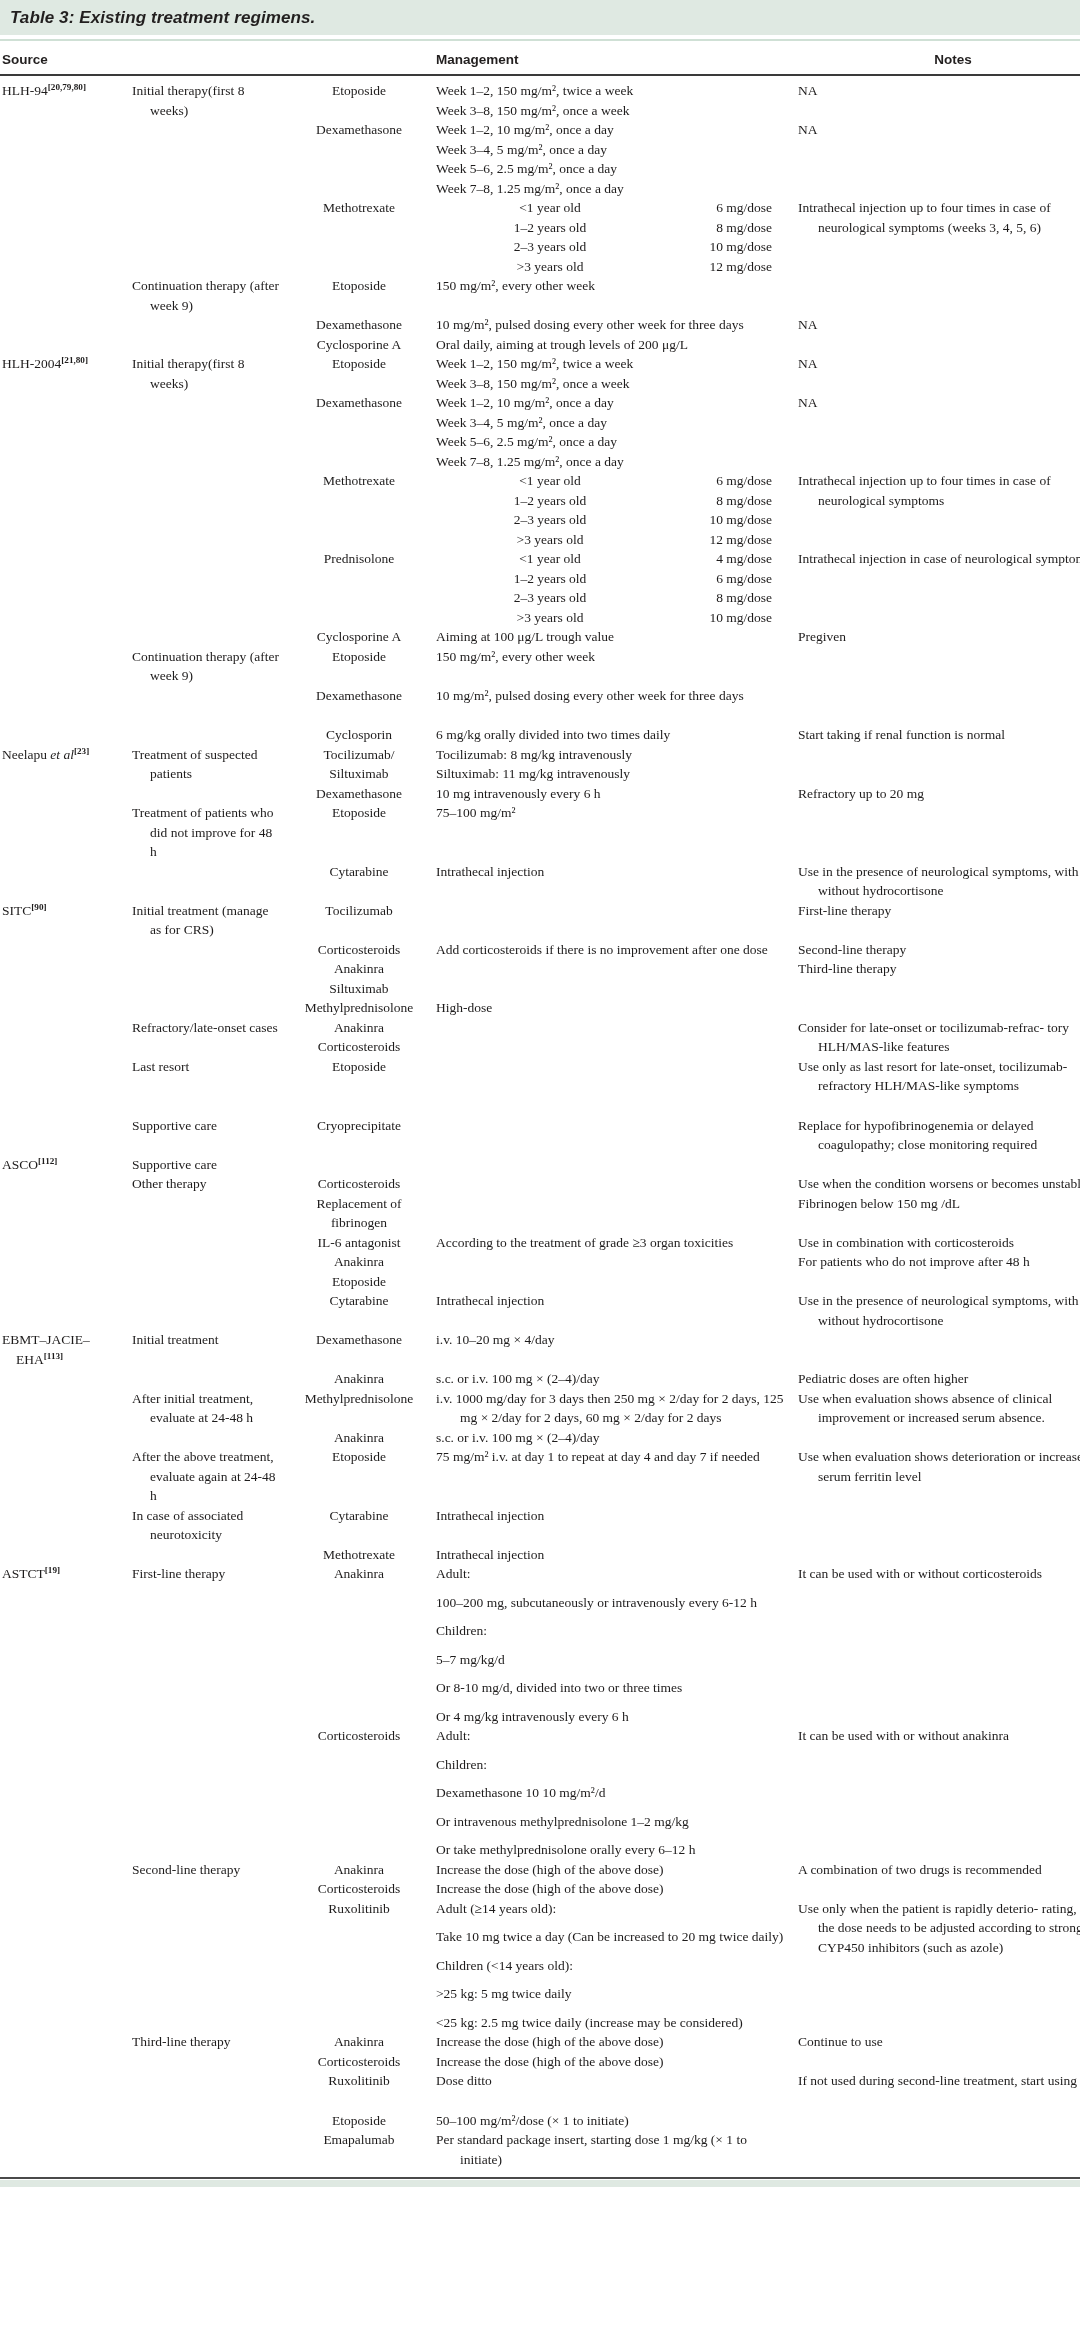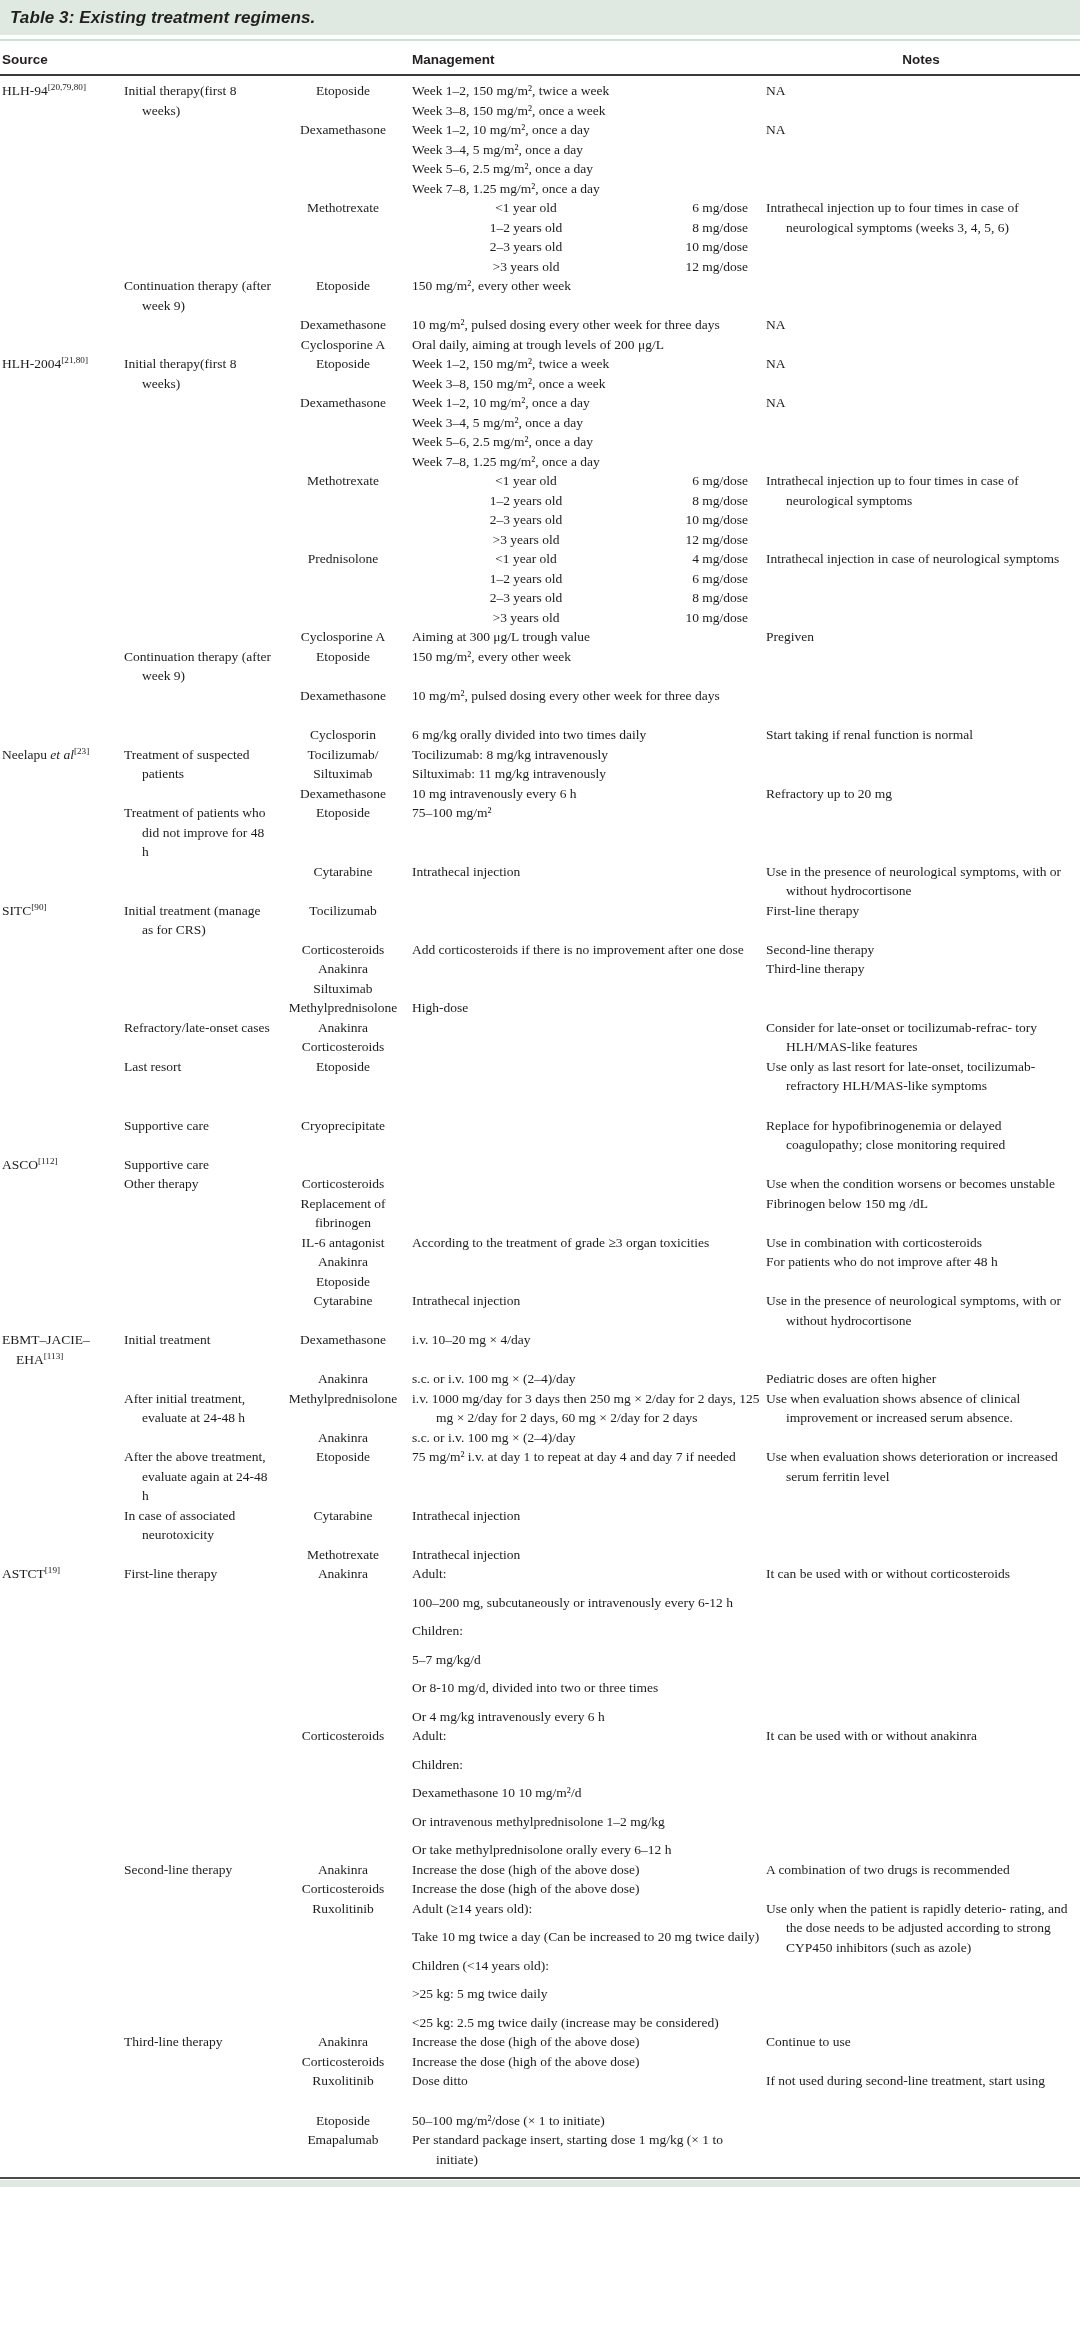--- a/index.html
+++ b/index.html
@@ -6,21 +6,21 @@
   body { width:1080px; font-family:"Liberation Serif", serif; color:#1e1c1c; }
   .title-bar {
     background:#dfe9e2; padding:8px 10px 7px;
     font-family:"Liberation Sans", sans-serif; font-weight:bold;
     font-size:17px; color:#221f1f; letter-spacing:.1px;font-style:italic;
   }
   .title-rule { height:2px; background:#cfe0d5; margin-top:4px; }
   .grid5 {
     display:grid;
     grid-template-columns:116px 150px 126px 348px 310px;
-    column-gap:6px;
+    column-gap:14px;
   }
   .head-row {
     padding:11px 2px 7px;
     font-family:"Liberation Sans", sans-serif; font-weight:bold;
     font-size:13.5px; color:#221f1f;
   }
   .head-row .h-notes { text-align:center; }
   .head-rule { border-top:2.5px solid #3a3a3a; margin:0; }
   .tbl { padding:5px 2px 8px; font-size:13.5px; line-height:19.5px; }
   .row { padding:0; }
@@ -28,21 +28,21 @@
   .cell { min-height:19.5px; }
   .c-src  { padding-left:14px; text-indent:-14px; }
   .c-phase{ padding-left:18px; text-indent:-18px; }
   .c-drug { text-align:center; }
   .c-mgmt .para { padding-left:24px; text-indent:-24px; }
   .c-notes .para{ padding-left:20px; text-indent:-20px; }
   .row.spaced .c-mgmt .para:not(:first-child) { margin-top:9px; }
   .pairs { display:grid; grid-template-columns:1fr 120px; }
   .pairs .age  { text-align:center; }
   .pairs .dose { text-align:right; padding-right:12px; }
-  sup { font-size:0.68em; line-height:0; vertical-align:super; }
+  sup { font-size:0.68em; line-height:0; vertical-align:super;font-weight:bold; }
   em { font-style:italic; }
   .bottom-rule { border-top:2px solid #4a4a4a; }
   .bottom-band { height:7px; background:#dfe9e2; margin-top:1px; }
 </style>
 </head>
 <body>
 
 <div class="title-bar">Table 3: Existing treatment regimens.</div>
 <div class="title-rule"></div>
 
@@ -217,21 +217,21 @@
         <div class="para">Intrathecal injection in case of neurological symptoms</div>
       </div>
     </div>
     <div class="row grid5">
       <div class="cell c-src"></div>
       <div class="cell c-phase"></div>
       <div class="cell c-drug">
         <div class="para">Cyclosporine A</div>
       </div>
       <div class="cell c-mgmt">
-        <div class="para">Aiming at 300 μg/L trough value</div>
+        <div class="para">Aiming at 100 μg/L trough value</div>
       </div>
       <div class="cell c-notes">
         <div class="para">Pregiven</div>
       </div>
     </div>
     <div class="row grid5">
       <div class="cell c-src"></div>
       <div class="cell c-phase">Continuation therapy (after week 9)</div>
       <div class="cell c-drug">
         <div class="para">Etoposide</div>

